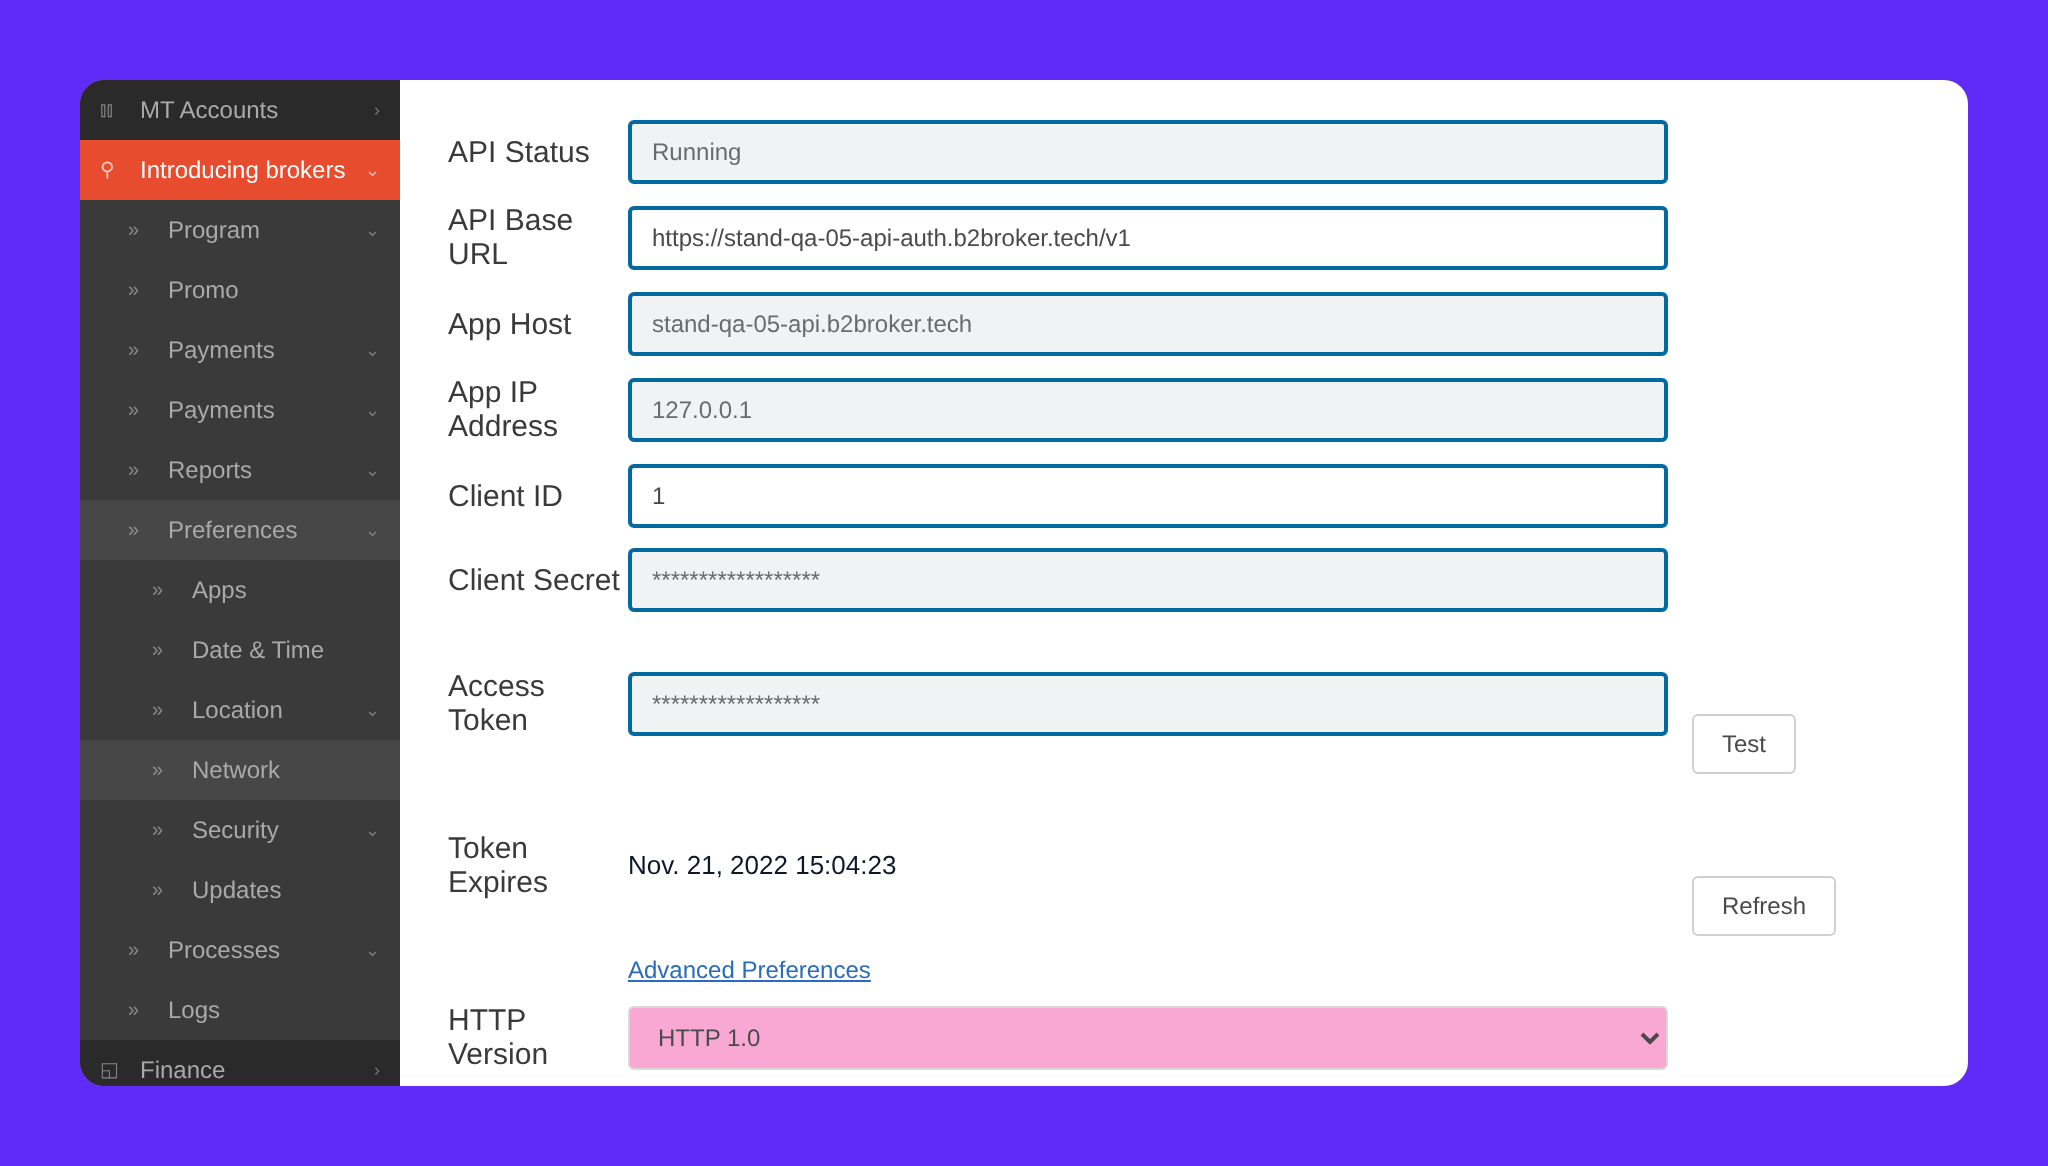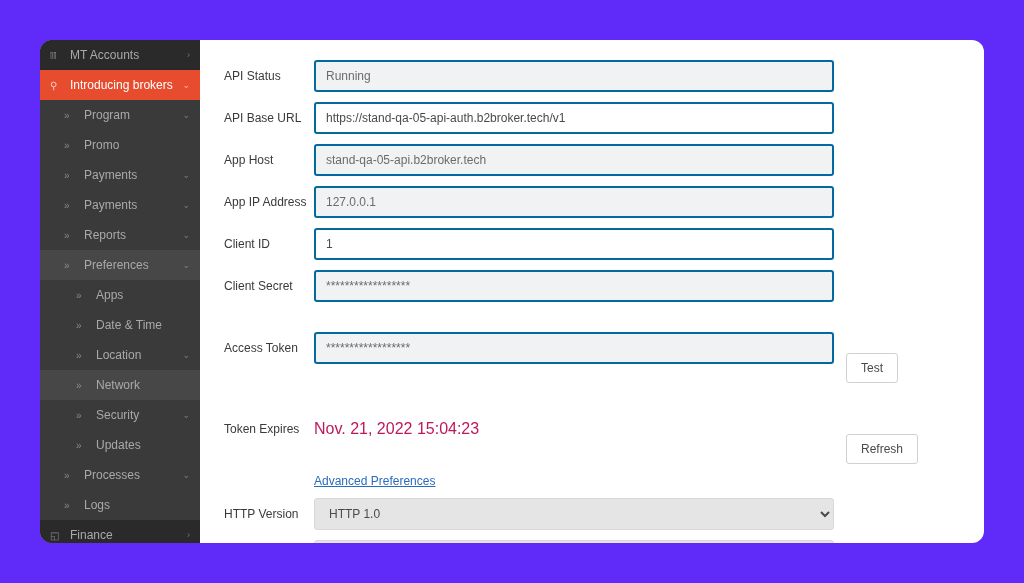--- a/index.html
+++ b/index.html
@@ -10,25 +10,25 @@
 .sb-item.top { background: #2a2a2a; }
 .sb-item.active { background: #e84c2f; color: #fff; }
 .sb-item.sub { padding-left: 24px; background: #3a3a3a; }
 .sb-item.sub2 { padding-left: 36px; background: #3a3a3a; }
 .sb-item.selected { background: #474747; }
 .sb-icon { width: 14px; margin-right: 6px; font-size: 10px; opacity: 0.7; }
 .sb-label { flex: 1; }
 .sb-chev { font-size: 9px; opacity: 0.6; }
 .content { flex: 1; padding: 20px 24px; overflow-y: auto; color: #4a4a4a; }
 .form-row { display: flex; align-items: center; margin-bottom: 10px; }
-.form-label { width: 90px; font-size: 12px; color: #3a3a3a; flex-shrink: 0; }
+.form-label { width: 90px; font-size: 15px; color: #3a3a3a; flex-shrink: 0; }
 .form-input { flex: 1; max-width: 520px; padding: 7px 10px; border: 2px solid #0369a1; border-radius: 3px; font-size: 12px; color: #4a4a4a; background: #fff; }
 .form-input.readonly { background: #f1f2f3; color: #6b6b6b; }
-.form-select { flex: 1; max-width: 520px; padding: 7px 10px; border: 1px solid #d8d8d8; border-radius: 3px; font-size: 12px; background: #e5e5e5; color: #4a4a4a; }
-.form-value { font-size: 16px; color: #be185d; padding: 7px 0; }
+.form-select { flex: 1; max-width: 520px; padding: 7px 10px; border: 1px solid #d8d8d8; border-radius: 3px; font-size: 12px; background: #f9a8d4; color: #4a4a4a; }
+.form-value { font-size: 13px; color: #0f172a; padding: 7px 0; }
 .link { color: #2a6bbf; text-decoration: underline; font-size: 12px; cursor: pointer; }
 .btn { padding: 7px 14px; border: 1px solid #d0d0d0; background: #fff; border-radius: 3px; font-size: 12px; cursor: pointer; color: #4a4a4a; }
 .side-buttons { margin-left: 12px; display: flex; flex-direction: column; gap: 8px; margin-top: 41px; }
 </style>
 </head>
 <body>
 
 <div class="window">
   <div class="sidebar">
     <div class="sb-item top">

